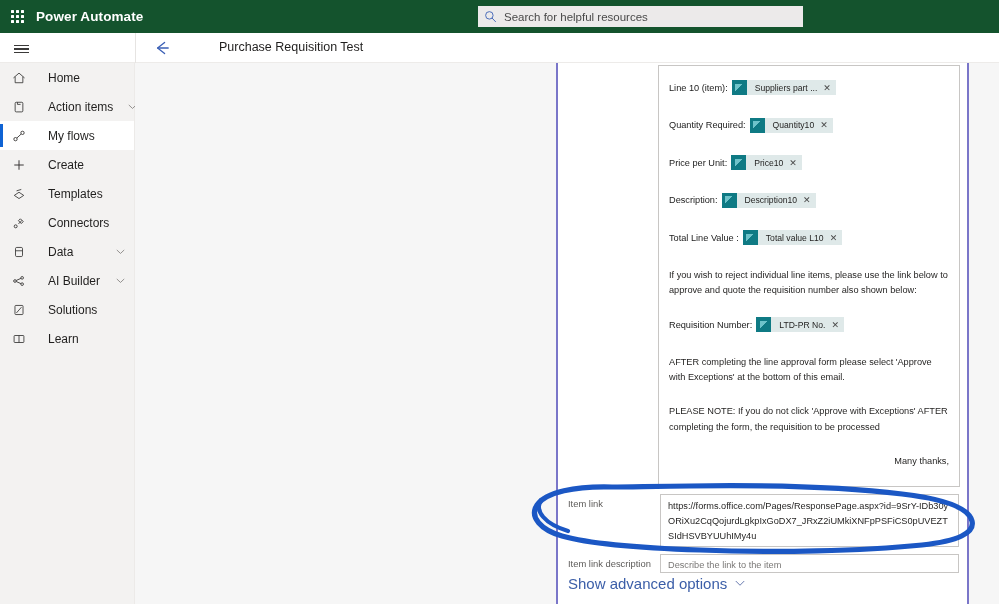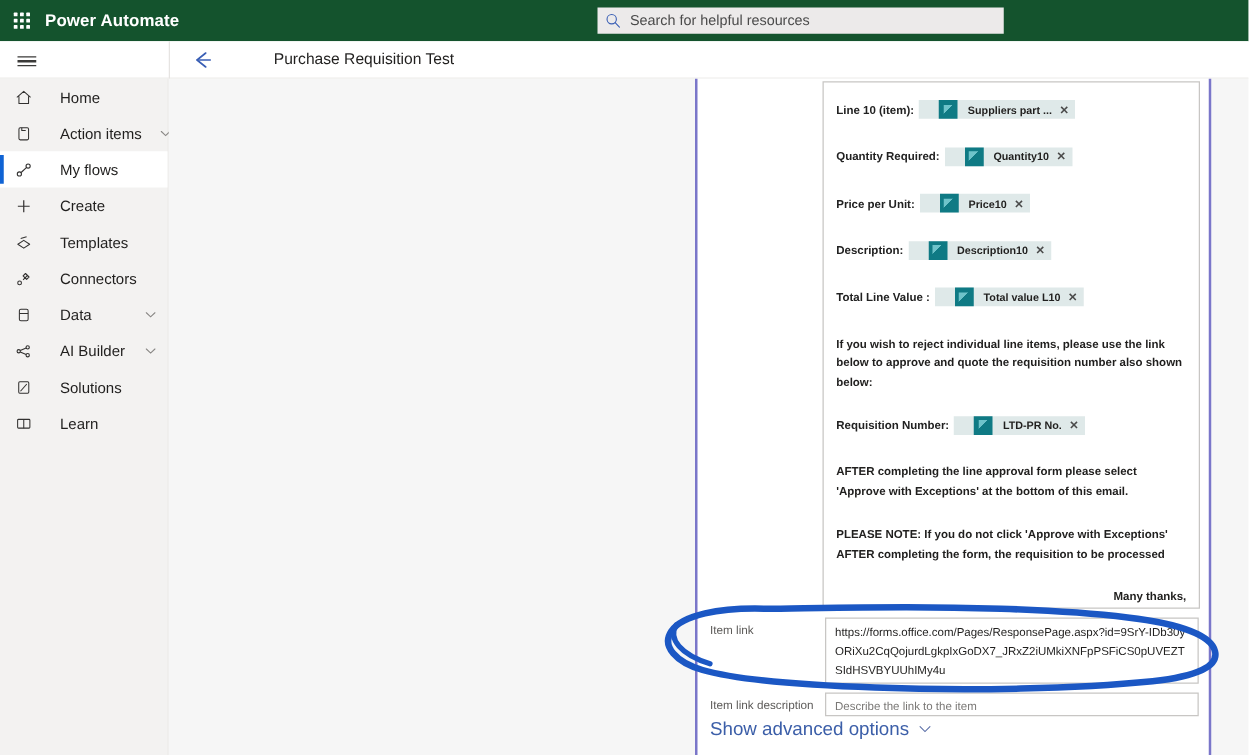--- a/index.html
+++ b/index.html
@@ -77,26 +77,26 @@
     border-left: 2px solid #7a76c9;
     border-right: 2px solid #7a76c9;
   }
   .card-inner { position: relative; width: 100%; height: 100%; }
 
   
   .rte {
     position: absolute; left: 100px; top: 2px; width: 302px; height: 422px;
     border: 1px solid #c8c6c4; background: #ffffff; overflow: hidden;
   }
-  .rte-body { padding: 14px 10px 0 10px; font-weight: bold; }
+  .rte-body { padding: 14px 10px 0 10px; }
   .fld-row { display: flex; align-items: center; margin-bottom: 22.5px; font-size: 9.2px; color: #201f1e; }
   .fld-label { white-space: nowrap; color: #222; }
   .chip {
     display: inline-flex; align-items: center; height: 15px; background: #dfe9e9;
-    margin-left: 4px; font-size: 8.6px; color: #201f1e; white-space: nowrap; padding-left: 16px;
+    margin-left: 4px; font-size: 8.6px; color: #201f1e; white-space: nowrap;
   }
   .chip .chip-ico {
     width: 15px; height: 15px; flex: 0 0 15px; background: #0f7a84;
     display:flex; align-items:center; justify-content:center; position:relative;
   }
   .chip .chip-ico::after {
     content: ""; position:absolute; width: 8px; height: 8px;
     background: linear-gradient(135deg,#7fd0d6 0 45%, transparent 45%);
     opacity:.85;
   }

